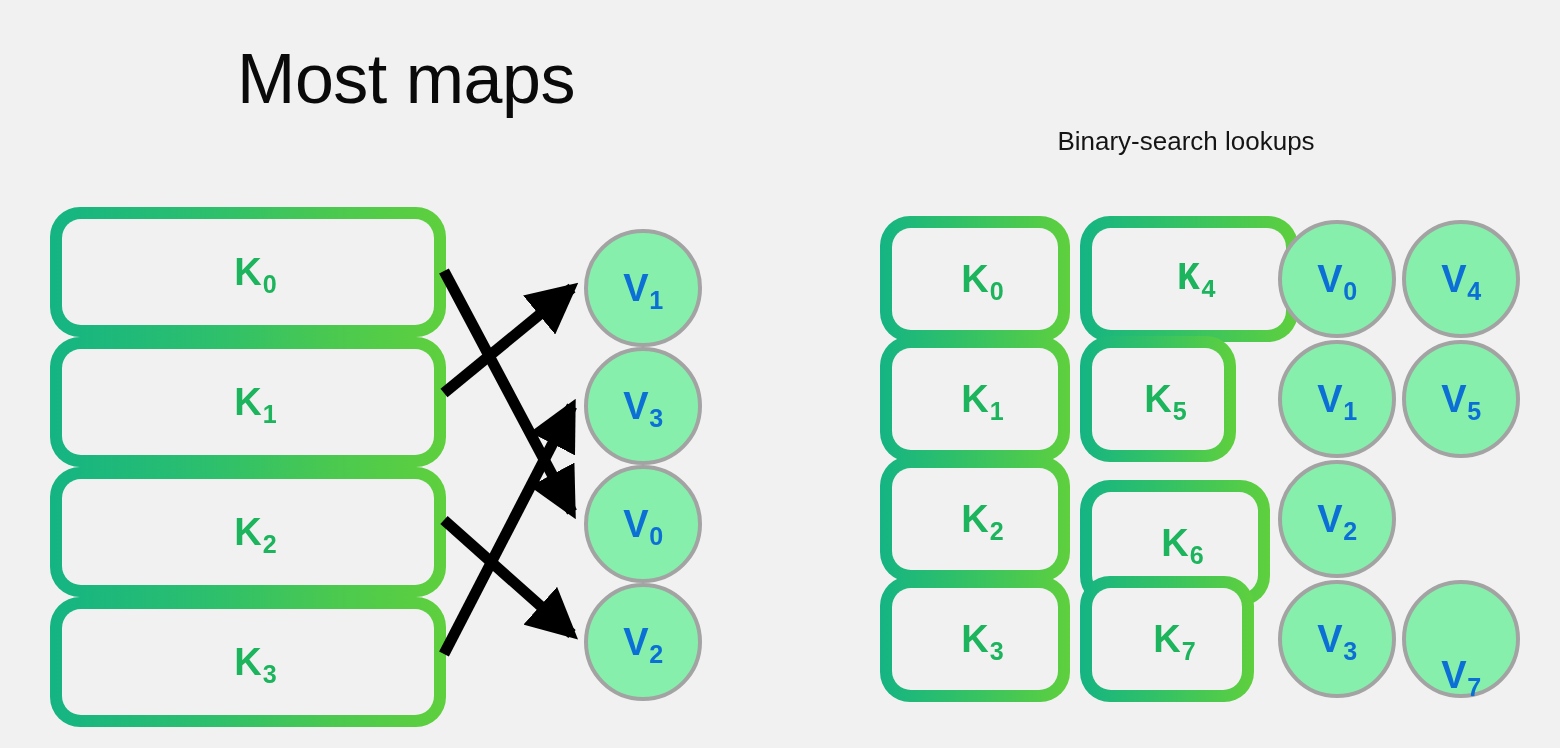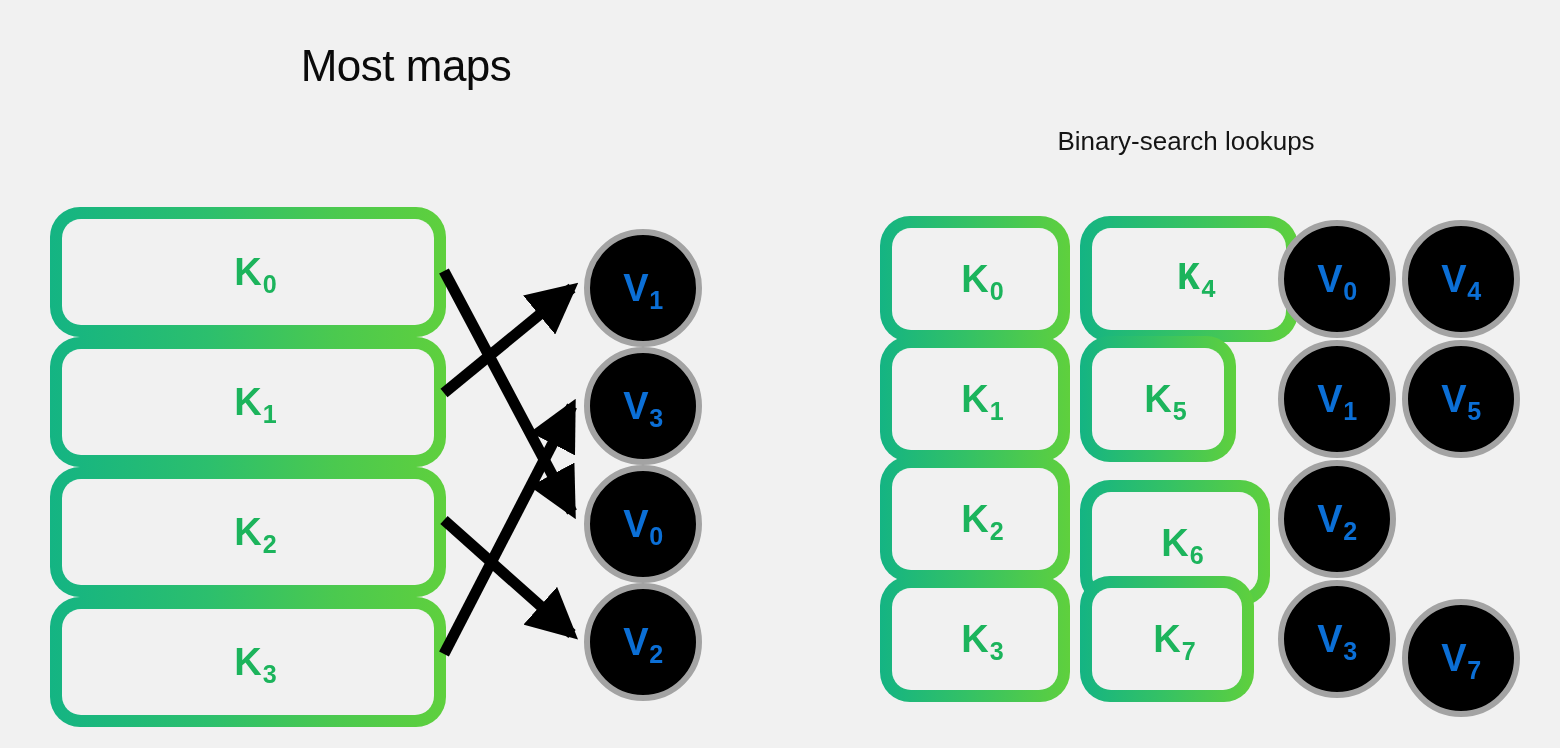--- a/index.html
+++ b/index.html
@@ -18,21 +18,21 @@
     width: 1560px;
     height: 748px;
   }
 
   
   .panel-title {
     position: absolute;
     text-align: center;
     color: #0a0a0a;
     font-weight: 400;
-    font-size: 44px;
+    font-size: 70px;
     letter-spacing: -0.5px;
     line-height: 1;
     white-space: nowrap;
   }
   .panel-sub {
     position: absolute;
     text-align: center;
     color: #141414;
     font-weight: 400;
     font-size: 26px;
@@ -77,22 +77,22 @@
     position: relative;
     top: 0.30em;
     left: 0.02em;
   }
 
   
   .val-circle {
     position: absolute;
     box-sizing: border-box;
     border-radius: 50%;
-    background: #000000;
-    border: 6px solid #a3a3a3;
+    background: #86efac;
+    border: 4px solid #a3a3a3;
     display: flex;
     align-items: center;
     justify-content: center;
   }
   .val-label {
     color: #0b6fd6;
     font-weight: 700;
     font-size: 38px;
     line-height: 1;
     user-select: none;
@@ -272,21 +272,21 @@
   <div class="val-circle" style="left:1402px; top:220px; width:118px; height:118px;">
     <span class="val-label">
       <span>V</span><sub>4</sub>
     </span>
   </div>
   <div class="val-circle" style="left:1402px; top:340px; width:118px; height:118px;">
     <span class="val-label">
       <span>V</span><sub>5</sub>
     </span>
   </div>
-  <div class="val-circle" style="left:1402px; top:599px; width:118px; height:118px;">
+  <div class="val-circle" style="left:1402px; top:580px; width:118px; height:118px;align-items:flex-end;">
     <span class="val-label">
       <span>V</span><sub>7</sub>
     </span>
   </div>
 
   <svg id="arrow-layer" viewBox="0 0 1560 748">
     <defs>
       <marker id="ah" viewBox="0 0 10 10" refX="8.4" refY="5" markerWidth="4.6" markerHeight="4.6" orient="auto-start-reverse">
         <path d="M 0 0 L 10 5 L 0 10 z" fill="#000000"></path>
       </marker>

